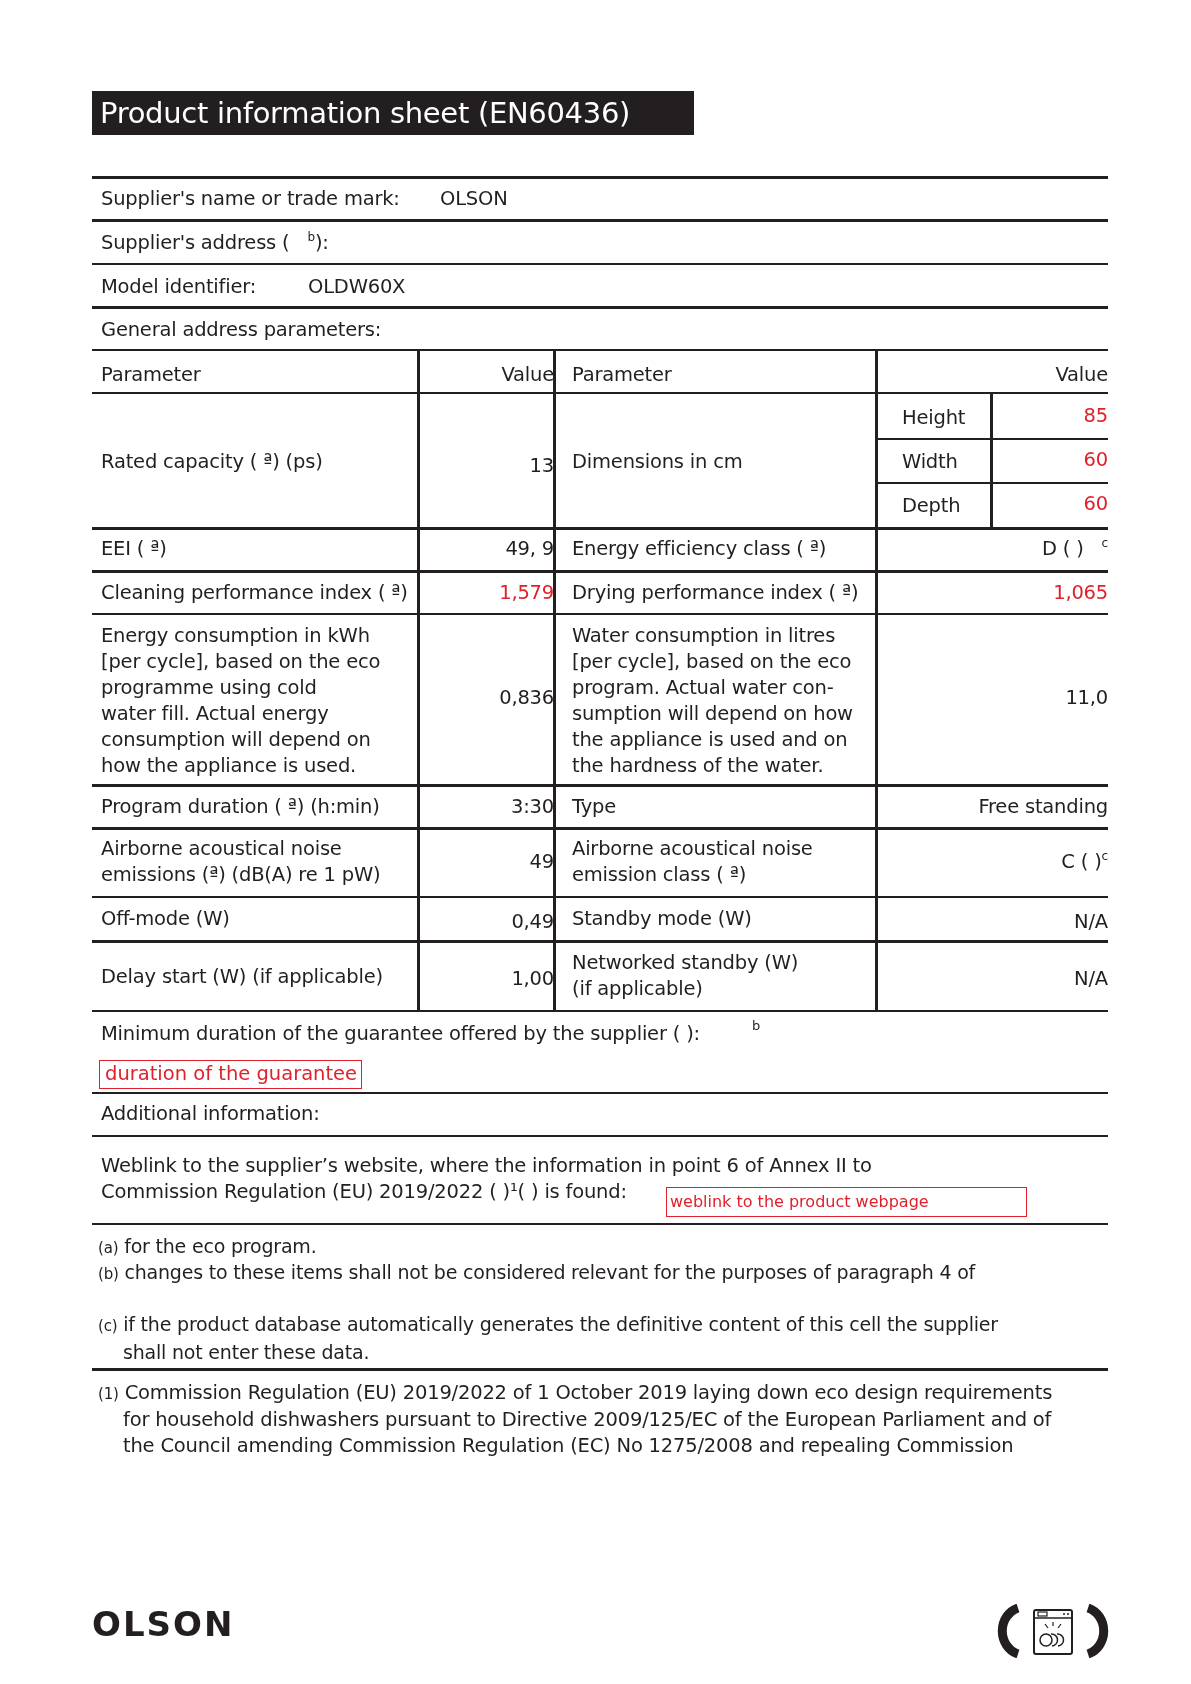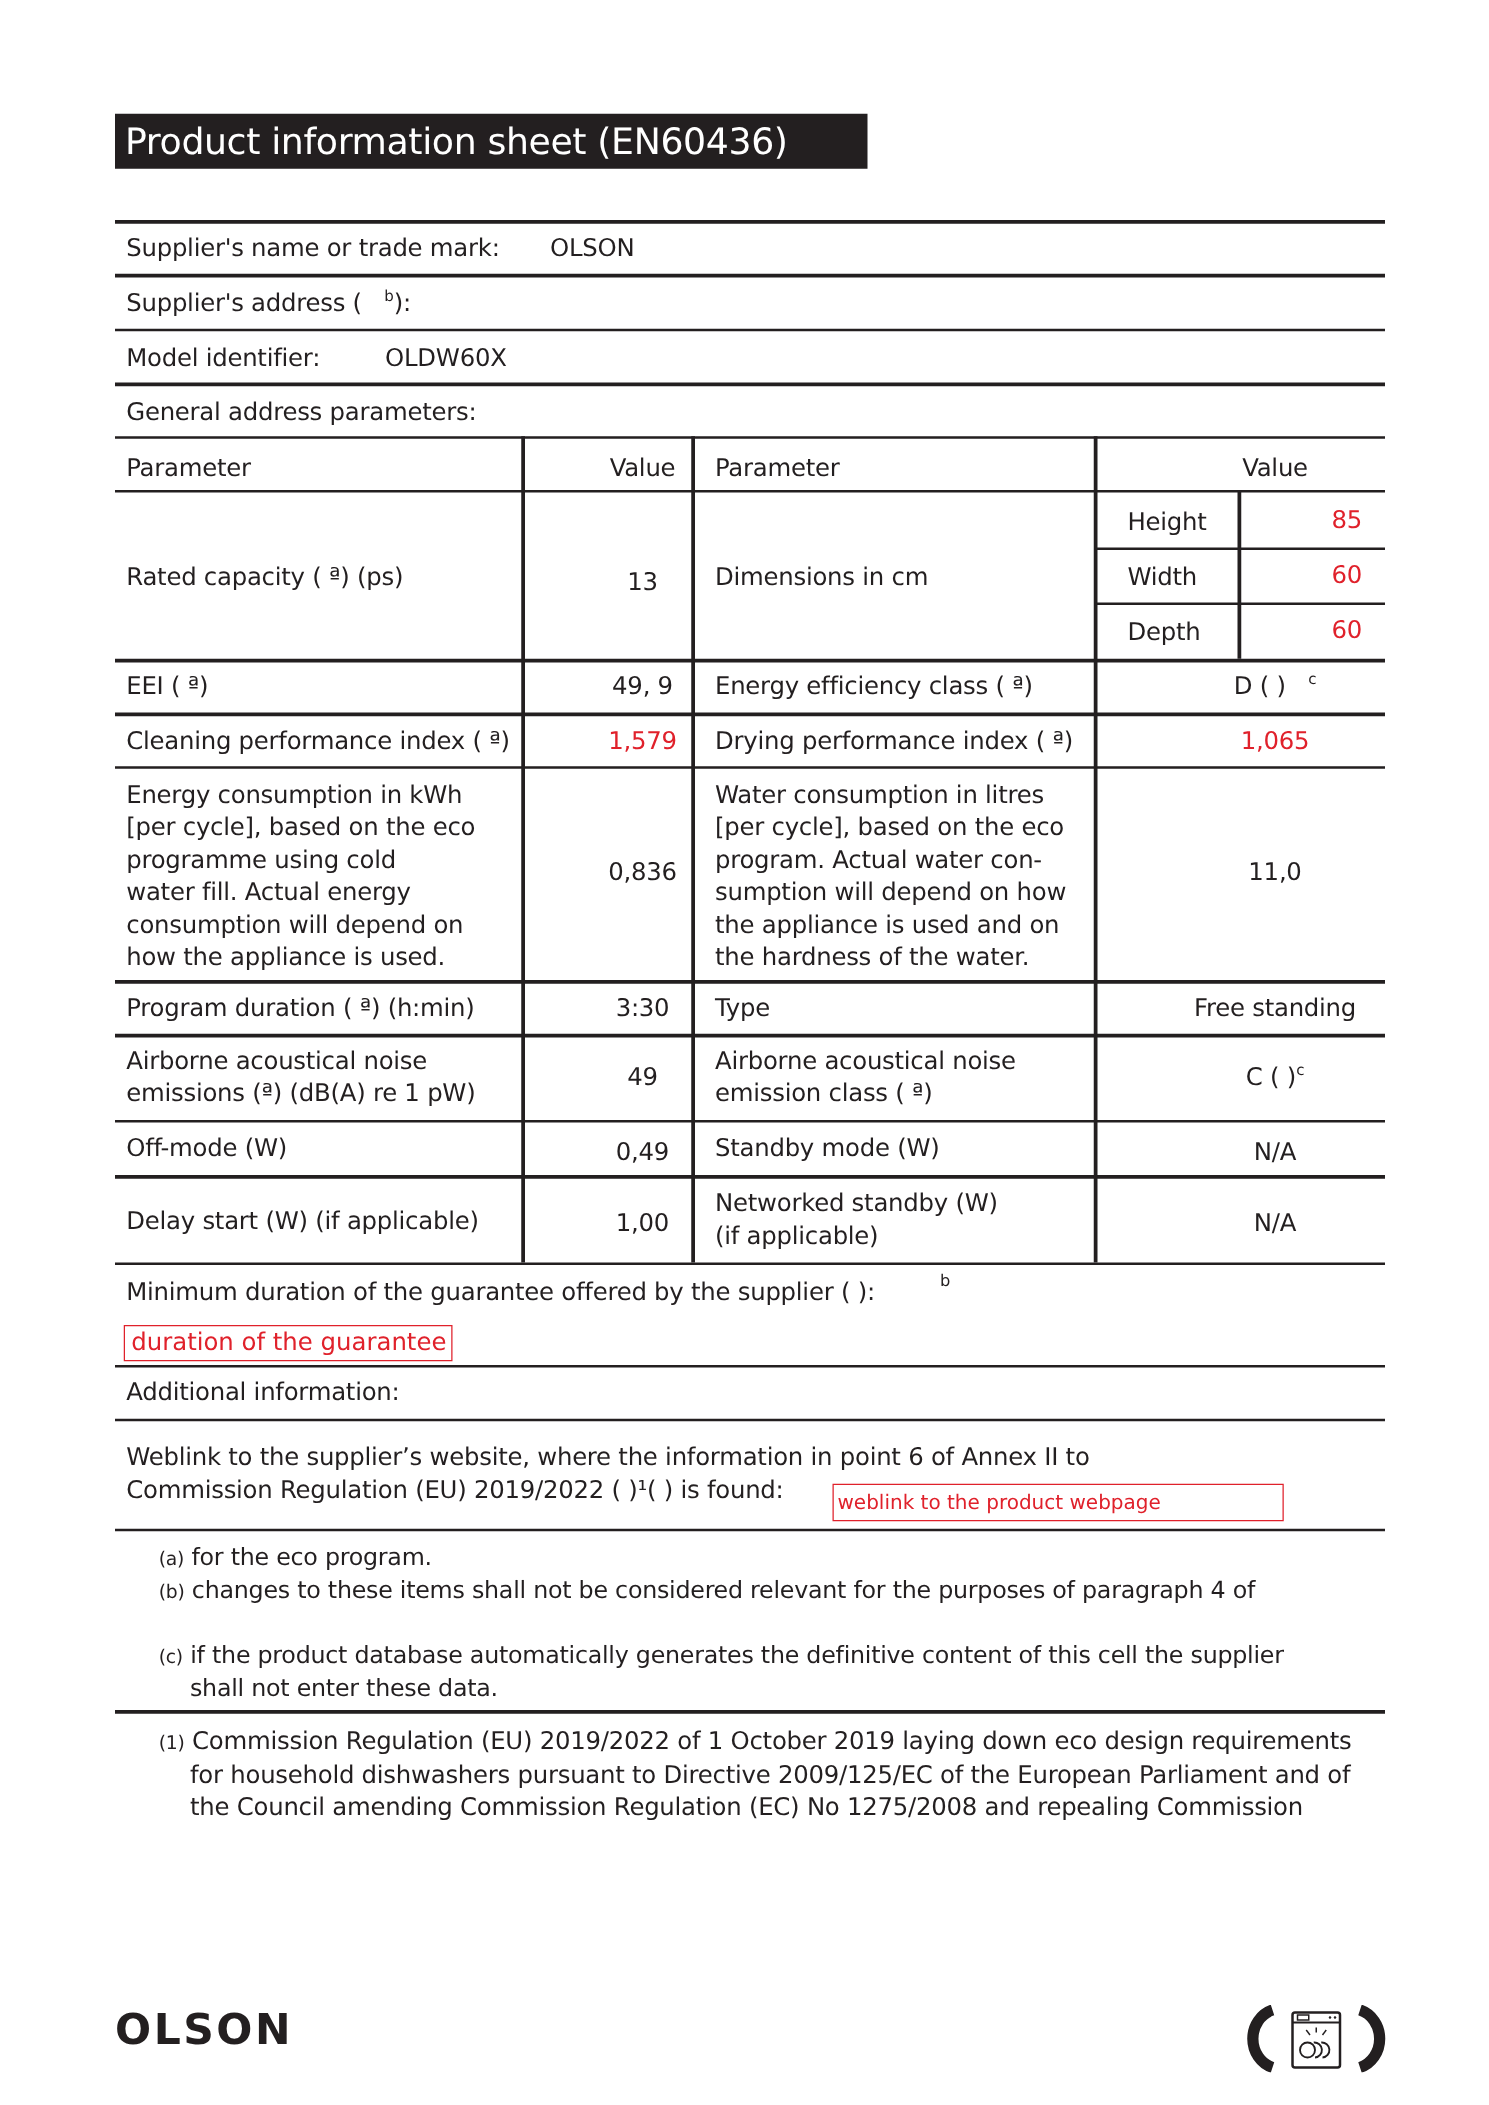--- a/index.html
+++ b/index.html
@@ -6,25 +6,25 @@
   body { width: 1191px; height: 1684px; position: relative; overflow: hidden;
          font-family: "DejaVu Sans", sans-serif; color: #231f20; }
   .abs { position: absolute; }
   .title-bar { left: 92px; top: 91px; width: 602px; height: 44px; background: #231f20; color: #fff;
                font-size: 29px; line-height: 44px; padding-left: 8px; box-sizing: border-box; white-space: nowrap; letter-spacing: -0.3px; }
   .hr { position: absolute; left: 92px; width: 1016px; background: #231f20; }
   .thin { height: 1.5px; }
   .thick { height: 2.5px; }
   .vr { position: absolute; width: 2.5px; background: #231f20; }
   .txt { position: absolute; font-size: 19.5px; line-height: 26px; white-space: nowrap; letter-spacing: -0.2px; }
-  .ctr { text-align: center; margin-left: 28px; }
+  .ctr { text-align: right; }
   .red { color: #e0212b; }
   sup, .sup { font-size: 12px; position: relative; top: -8px; }
   .redbox { position: absolute; border: 1.5px solid #e0212b; color: #e0212b; box-sizing: border-box; white-space: nowrap; }
-  .fn { position: absolute; left: 98px; font-size: 19px; line-height: 26px; white-space: nowrap; letter-spacing: -0.2px; margin-left: 29px; }
+  .fn { position: absolute; left: 98px; font-size: 19px; line-height: 26px; white-space: nowrap; letter-spacing: -0.2px; }
   .logo { position: absolute; left: 92px; top: 1604px; font-size: 34px; font-weight: bold; letter-spacing: 2px; color: #231f20; }
 </style>
 </head>
 <body>
 
 <div class="abs title-bar">Product information sheet (EN60436)</div>
 
 <div class="hr thick" style="top:176px"></div>
 <div class="hr thick" style="top:219px"></div>
 <div class="hr thin" style="top:263px"></div>

